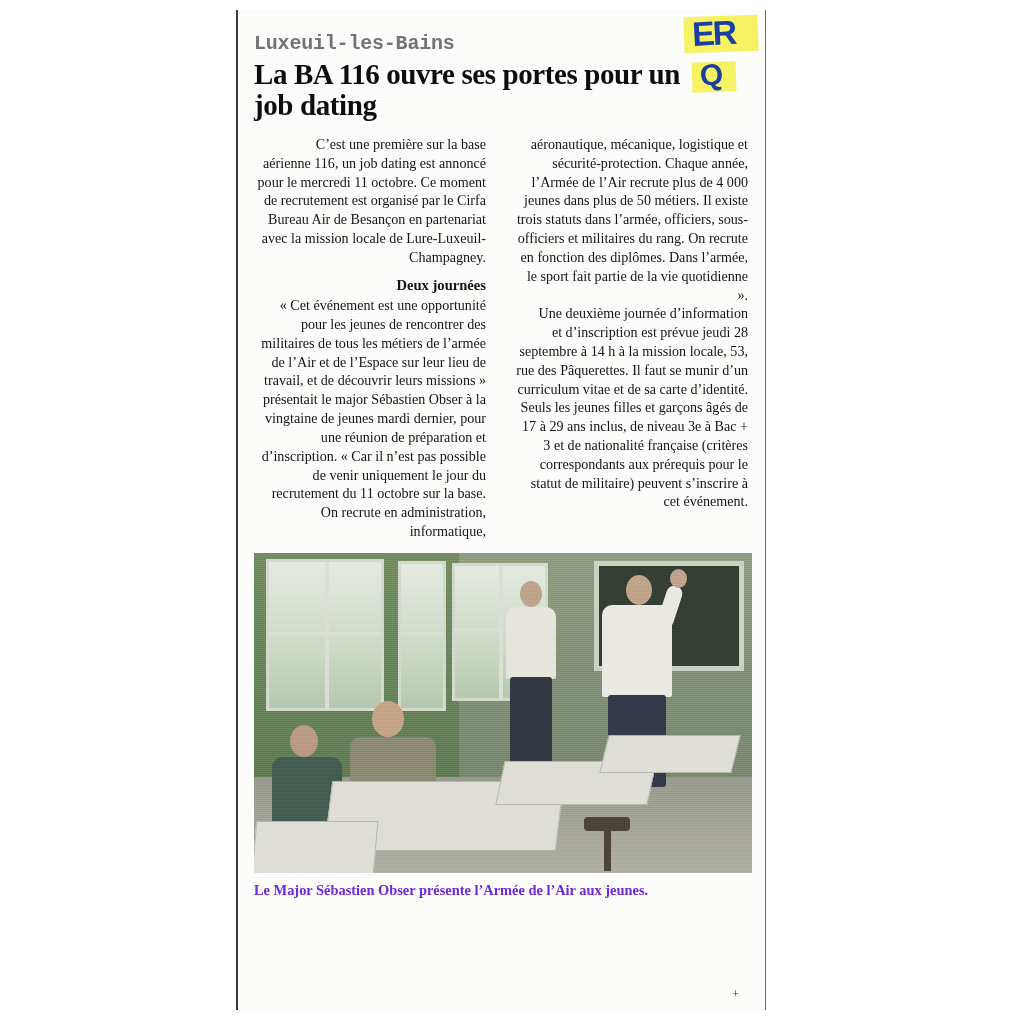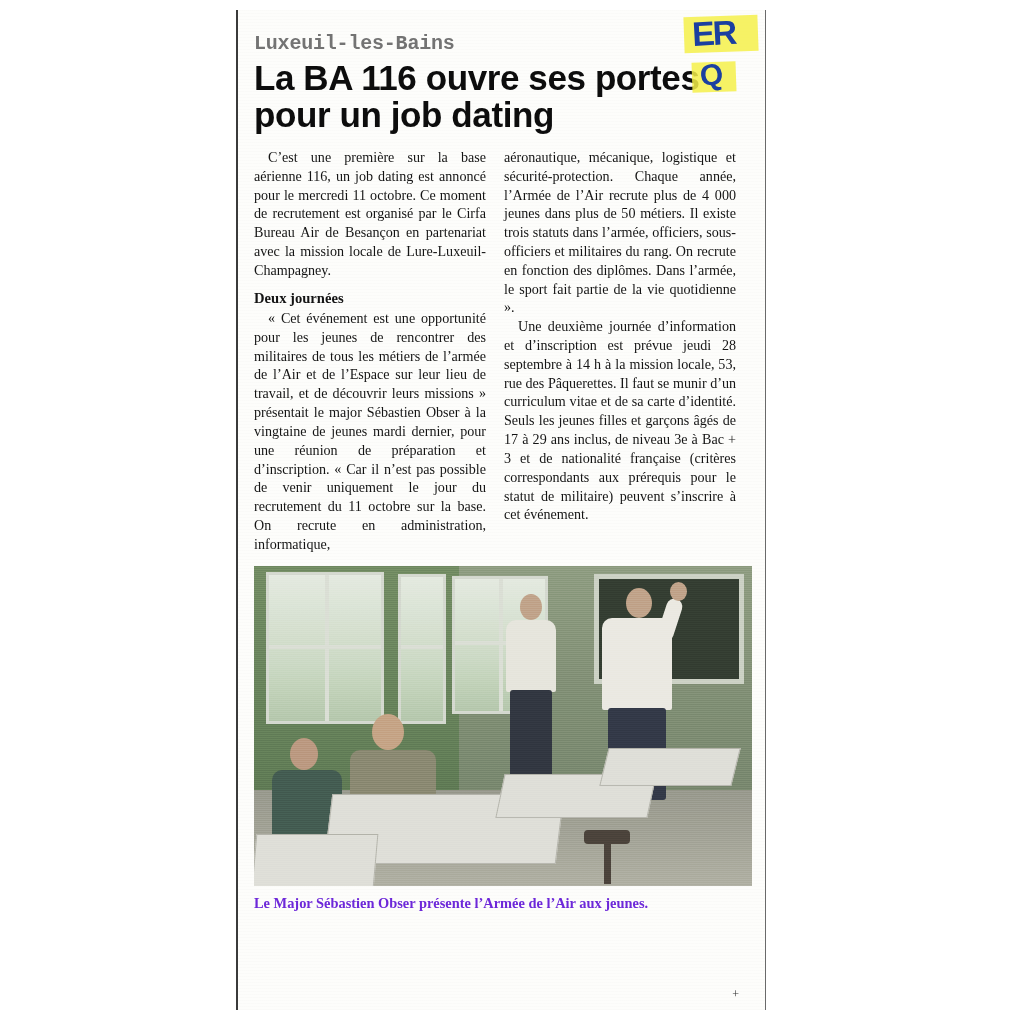--- a/index.html
+++ b/index.html
@@ -52,48 +52,49 @@
     font-family: Liberation Mono, monospace;
     font-weight: bold;
     font-size: 20px;
     color: #737373;
     letter-spacing: -0.2px;
     margin: 6px 0 4px 0;
   }
 
   
   .headline {
-    font-family: Liberation Sans, sans-serif;
-    font-weight: bold;
-    font-size: 35px;
+    font-family: Liberation Serif, serif;
+    font-weight: bold;
+    font-size: 29px;
     line-height: 1.07;
     letter-spacing: -0.4px;
     color: #0d0d0d;
     margin: 0 0 14px 0;
     max-width: 450px;
   }
 
   
   .columns {
     display: flex;
-    gap: 18px;
+    gap: 30px;
     margin-top: 4px;
   }
   .col {
     width: 232px;
     font-size: 14.1px;
     line-height: 1.335;
     text-align: justify;
     text-justify: inter-word;
     hyphens: manual;
     color: #141414;
   }
   .col p {
     margin: 0;
     text-indent: 14px;
+    text-align: right;
   }
   .col p.noindent { text-indent: 0; }
   .subhead {
     font-weight: bold;
     font-size: 14.6px;
     margin: 9px 0 1px 0 !important;
     text-indent: 0 !important;
     text-align: left;
   }
 

